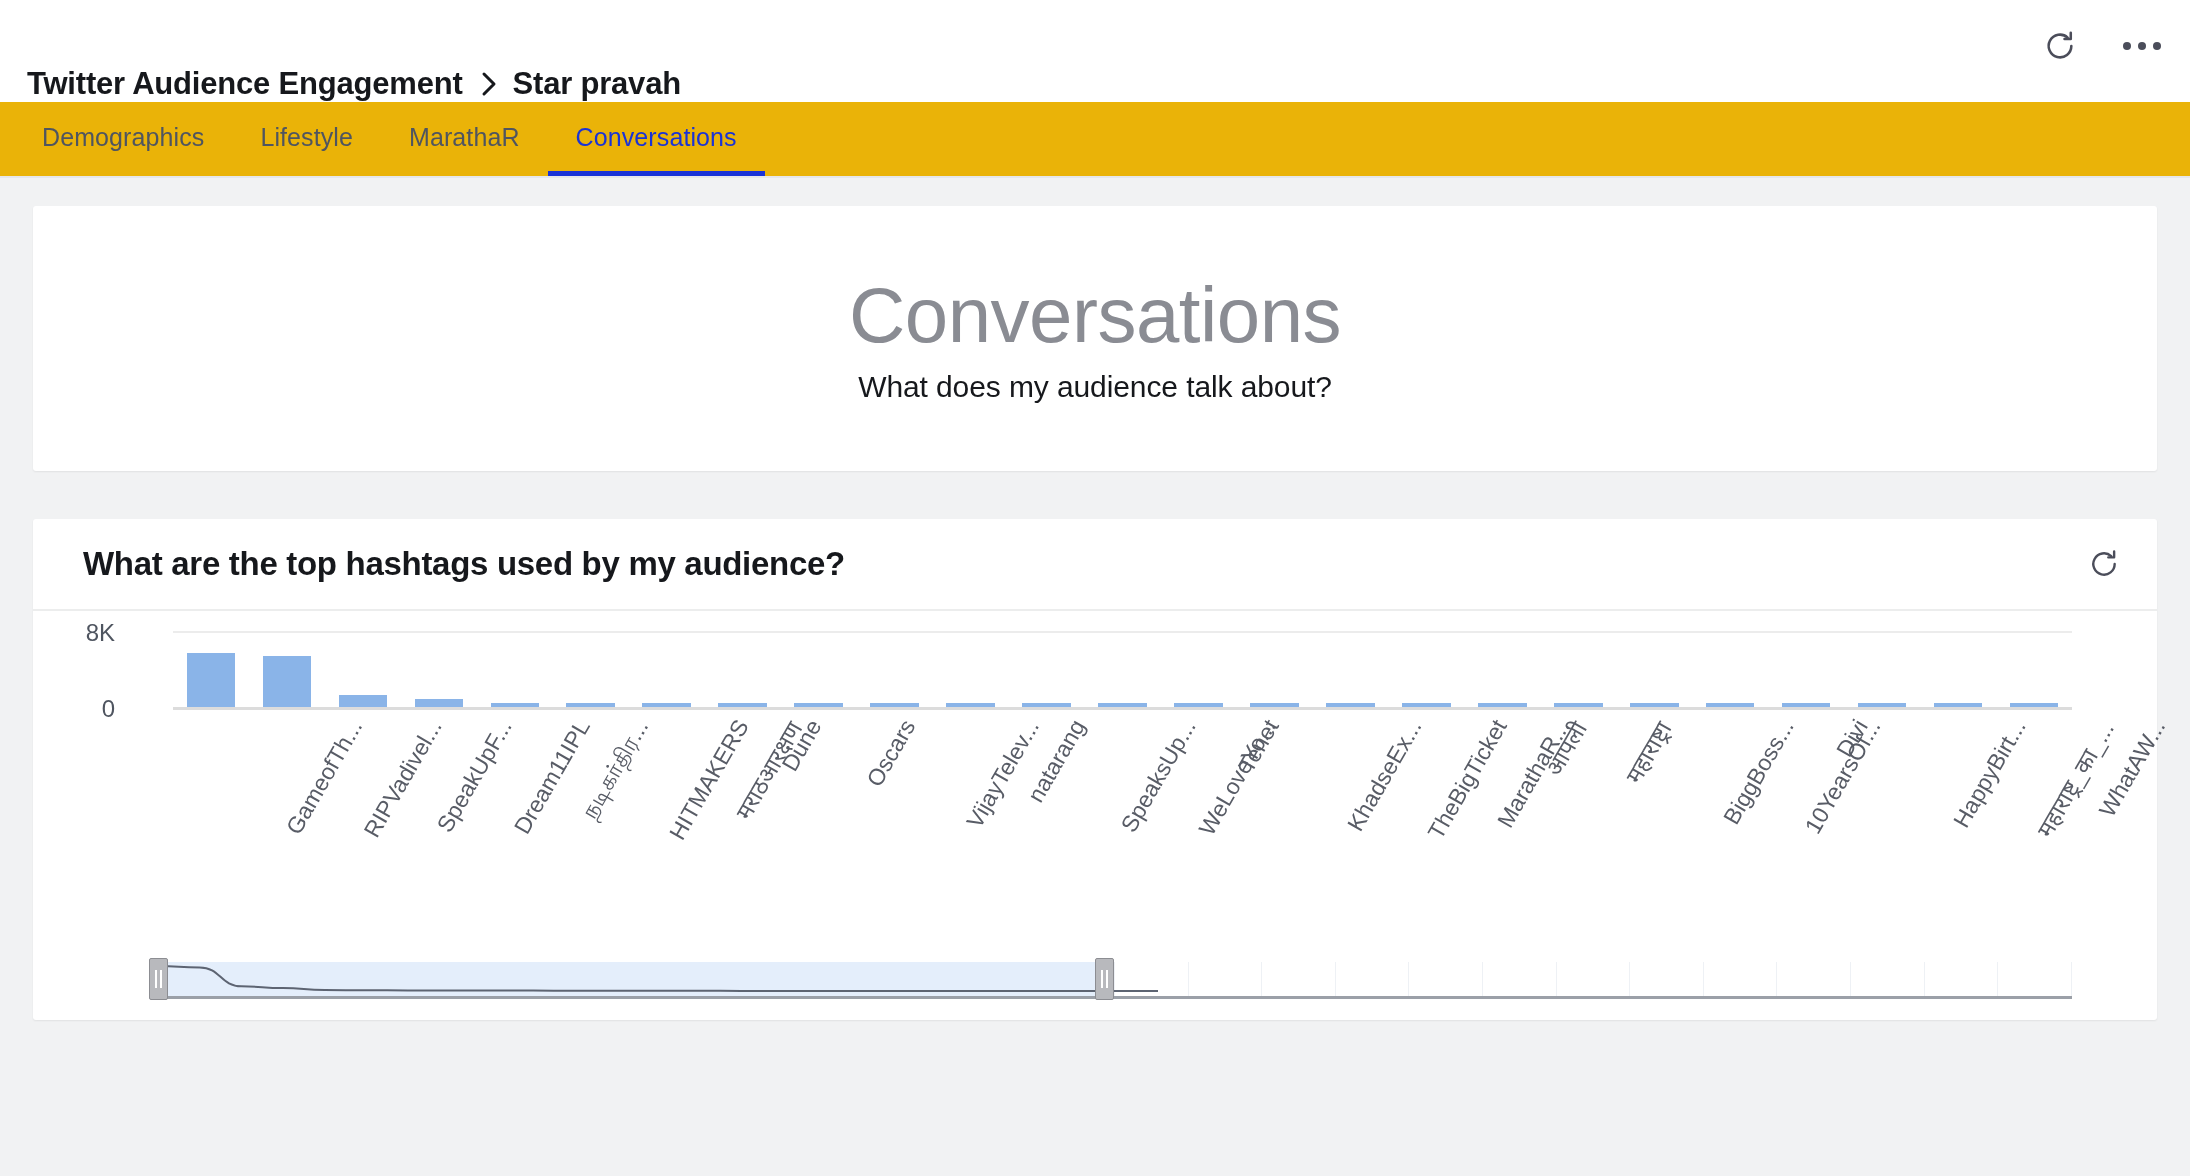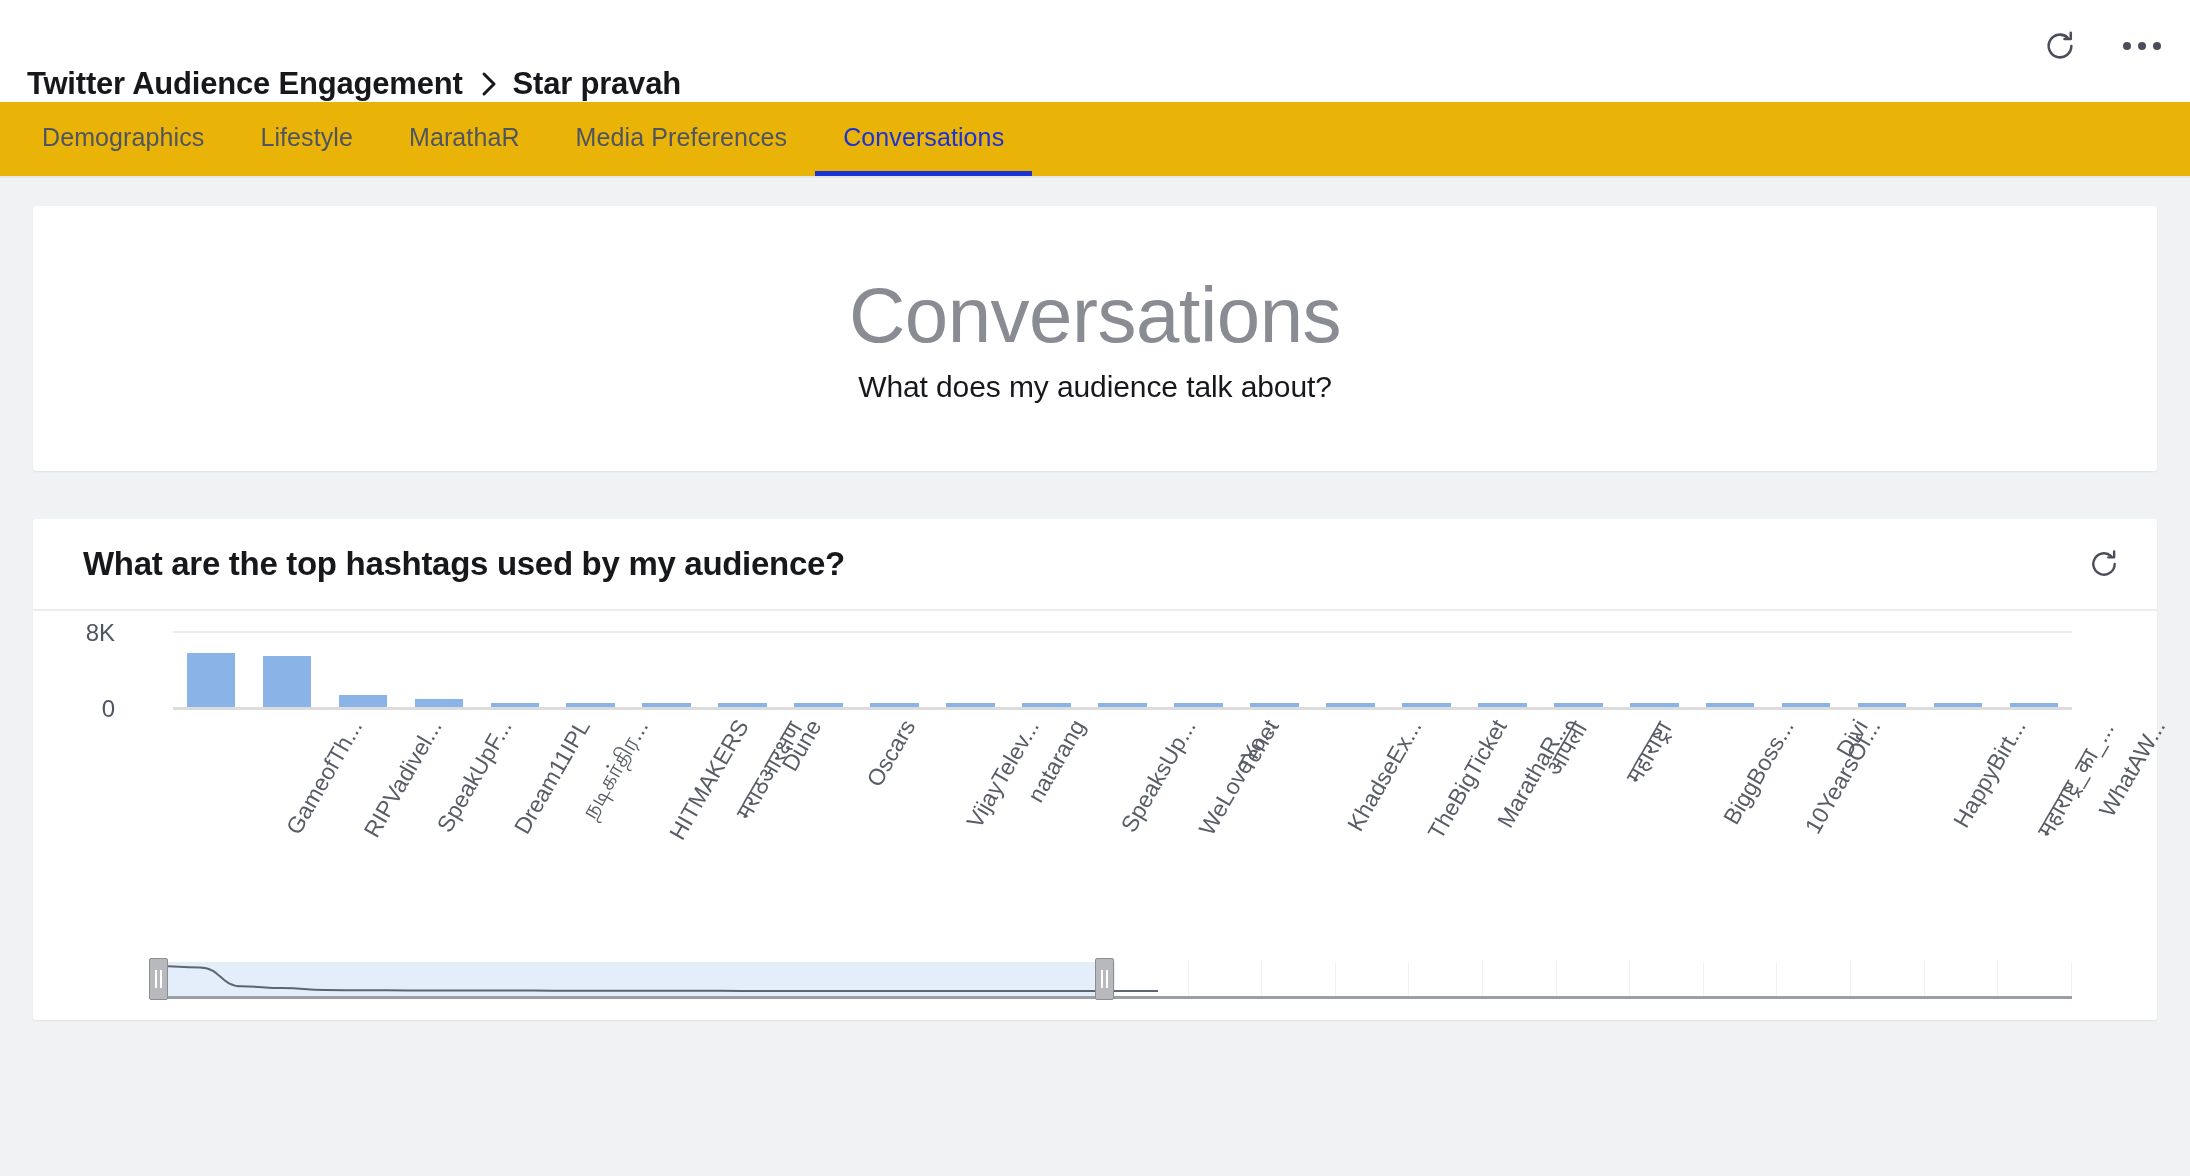--- a/index.html
+++ b/index.html
@@ -291,21 +291,20 @@
             <i></i>
         </span>
       </span>
     </div>
   </div>
 
   <div class="tabs">
     <div class="tab"><span>Demographics</span></div>
     <div class="tab"><span>Lifestyle</span></div>
     <div class="tab"><span>MarathaR</span></div>
-    <div class="tab"><span>Media Preferences</span></div>
     <div class="tab active"><span>Conversations</span></div>
   </div>
 
   <div class="page">
 
     <div class="card hero">
       <div class="hero-title">Conversations</div>
       <div class="hero-sub">What does my audience talk about?</div>
     </div>
 

